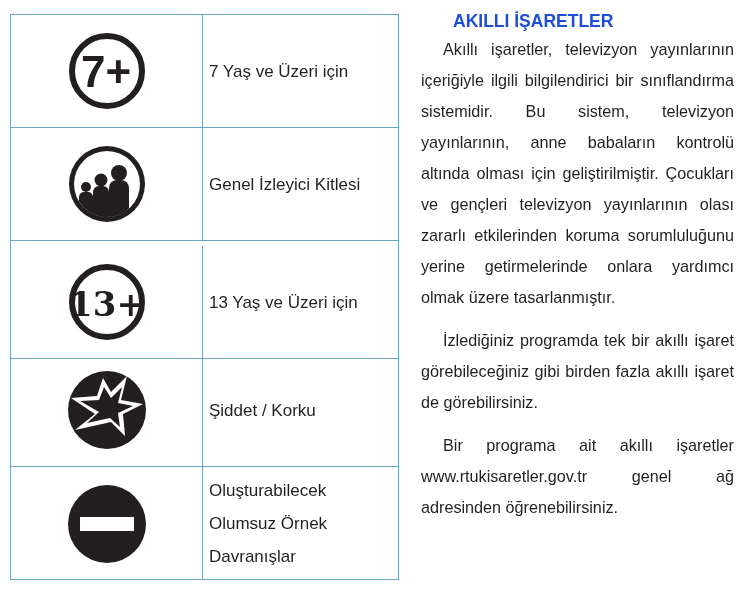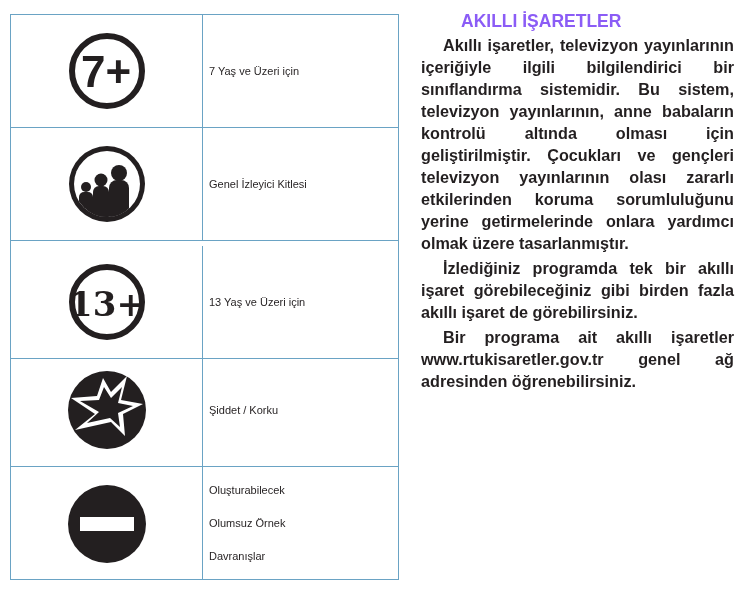--- a/index.html
+++ b/index.html
@@ -1,26 +1,26 @@
 <!DOCTYPE html>
 <html><head>
 <meta charset="utf-8">
 <style>
   html,body{margin:0;padding:0;background:#ffffff;}
   body{width:746px;height:591px;position:relative;overflow:hidden;font-family:"Liberation Sans",sans-serif;color:#231f20;}
   .tbl{position:absolute;left:10px;top:14px;width:389px;height:566px;border:1.5px solid #6aa3c4;box-sizing:border-box;}
   .row{position:absolute;left:0;width:100%;height:113px;border-bottom:1.5px solid #6aa3c4;box-sizing:border-box;}
   .row:last-child{border-bottom:none;}
   .icell{position:absolute;left:0;top:0;width:192px;height:100%;border-right:1.5px solid #6aa3c4;box-sizing:border-box;display:flex;align-items:center;justify-content:center;}
-  .tcell{position:absolute;left:192px;top:0;right:0;height:100%;display:flex;align-items:center;padding-left:6px;font-size:11px;line-height:33px;color:#231f20;}
+  .tcell{position:absolute;left:192px;top:0;right:0;height:100%;display:flex;align-items:center;padding-left:6px;font-size:17px;line-height:33px;color:#231f20;}
   .tcell .multi{display:flex;flex-direction:column;}
   .side{position:absolute;left:421px;top:8px;width:313px;}
-  .side h1{font-size:17.5px;font-weight:bold;margin:0 0 0 40px;line-height:26px;color:#8b5cf6;}
-  .side p{margin:0;font-size:16.2px;line-height:22px;text-align:justify;text-indent:22px;color:#231f20;font-weight:bold;}
-  .side p+p{margin-top:3px;}
+  .side h1{font-size:17.5px;font-weight:bold;margin:0 0 0 32px;line-height:26px;color:#1d4ed8;}
+  .side p{margin:0;font-size:16.2px;line-height:31px;text-align:justify;text-indent:22px;color:#231f20;}
+  .side p+p{margin-top:12px;}
 </style>
 </head>
 <body>
 
 <div class="tbl">
   <div class="row" style="top:0">
     <div class="icell">
       <svg width="80" height="80" viewBox="0 0 80 80">
         <circle cx="40" cy="40" r="35" fill="none" stroke="#231f20" stroke-width="6"></circle>
         <text x="39" y="56" text-anchor="middle" font-family="Liberation Sans, sans-serif" font-weight="bold" font-size="44" fill="#231f20">7+</text>

